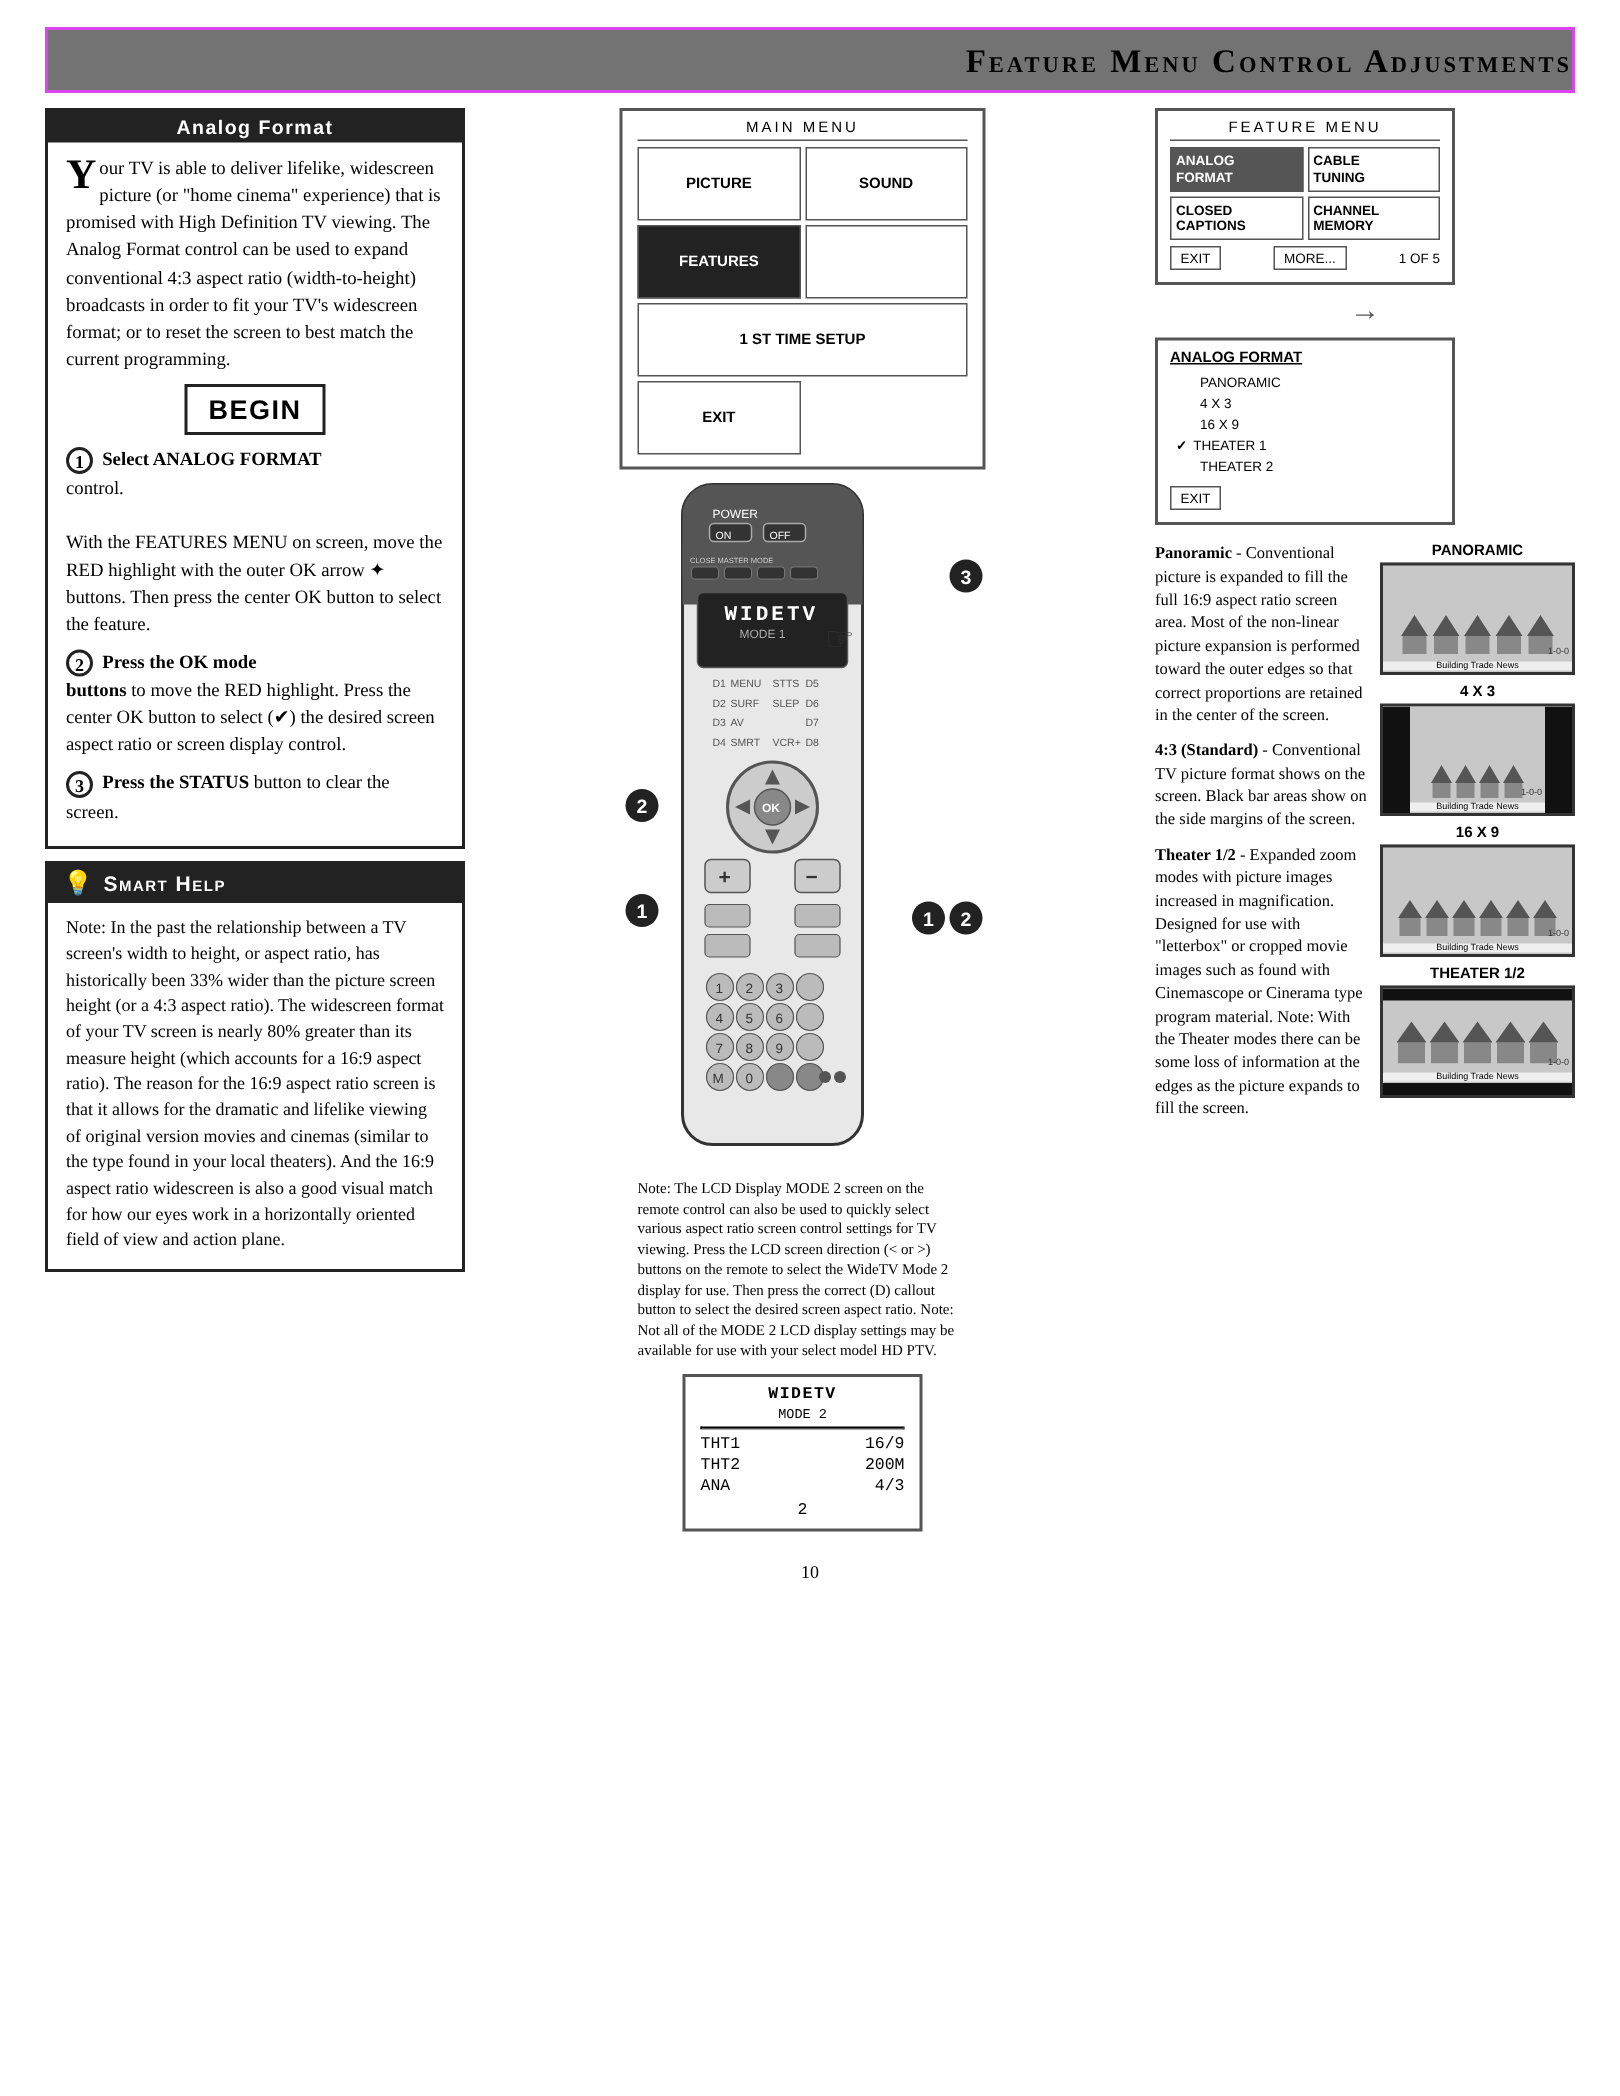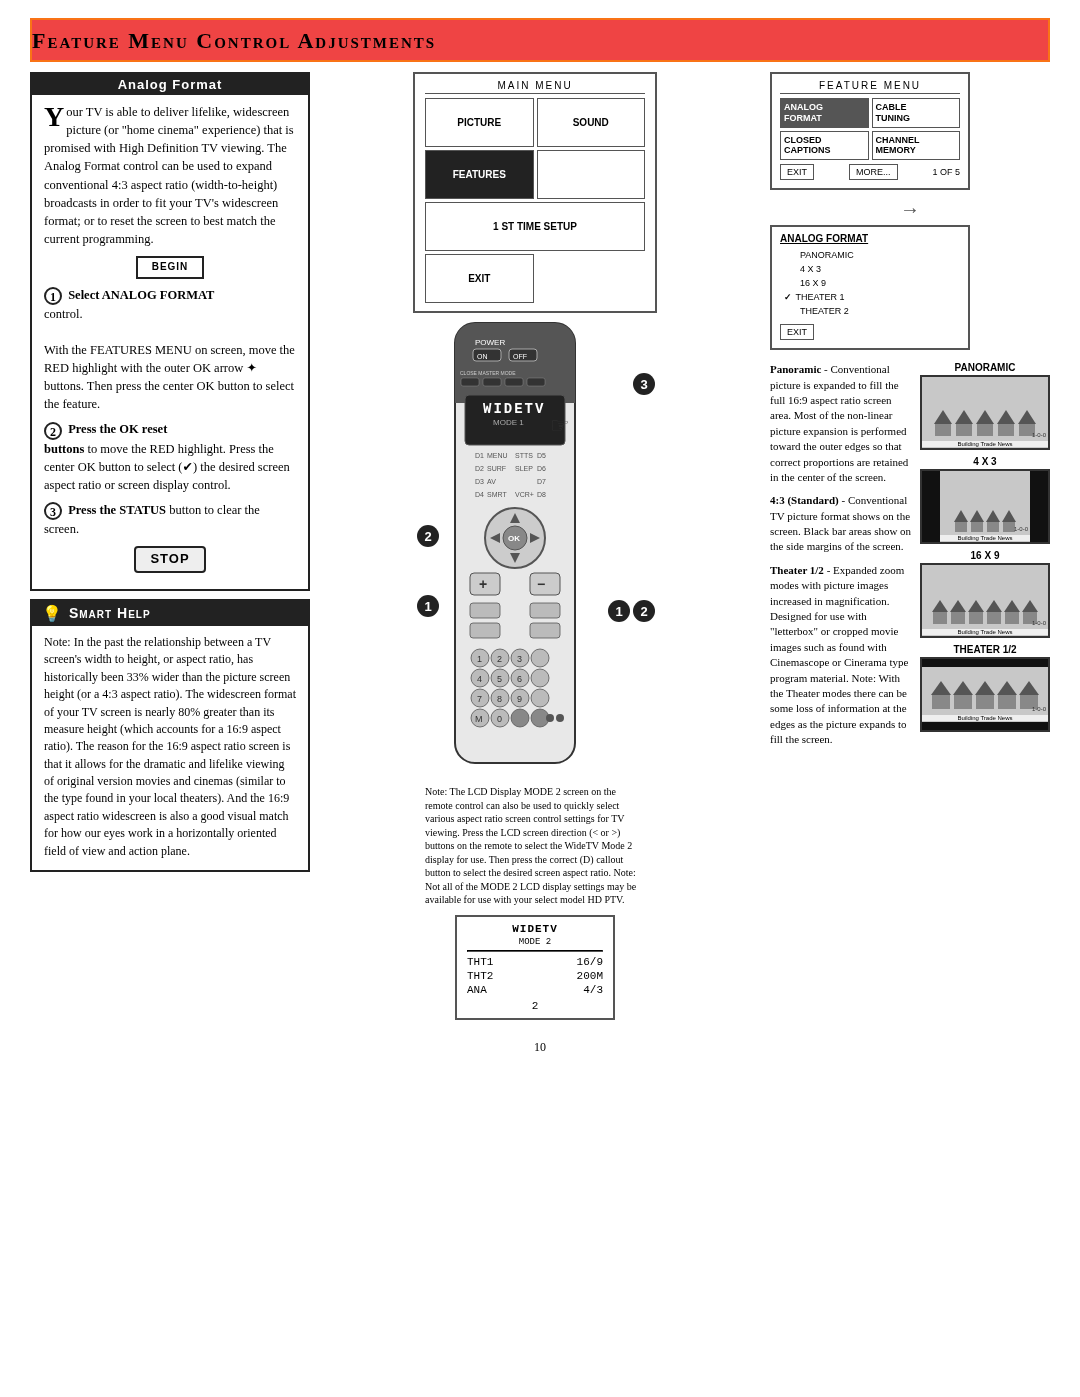--- a/index.html
+++ b/index.html
@@ -7,23 +7,23 @@
       font-family: 'Times New Roman', Times, serif;
       background: #fff;
       width: 1080px;
       min-height: 1397px;
       position: relative;
       overflow-x: hidden;
     }
 
     
     .page-title-bar {
-      background: #ef4444;
-      border: 2px solid #f97316;
-      text-align: left;
+      background: #737373;
+      border: 2px solid #d946ef;
+      text-align: right;
       padding: 8px 0 6px;
       margin: 18px 30px 0;
     }
     .page-title-bar h1 {
       font-family: 'Times New Roman', Times, serif;
       font-size: 22px;
       font-weight: bold;
       letter-spacing: 2px;
       text-transform: none;
     }
@@ -73,21 +73,21 @@
       line-height: 1;
     }
     .begin-btn {
       display: flex;
       justify-content: center;
       margin: 8px 0 6px;
     }
     .begin-label {
       border: 2px solid #222;
       padding: 2px 14px;
-      font-size: 10px;
+      font-size: 18px;
       font-weight: bold;
       font-family: Arial, sans-serif;
       letter-spacing: 1px;
     }
 
     
     .step {
       margin: 7px 0 4px;
       font-size: 12.5px;
       line-height: 1.45;
@@ -402,32 +402,29 @@
           </div>
 
           <div class="step">
             <span class="step-num">1</span>
             <span class="step-title">Select ANALOG FORMAT</span><br>
             <span>control.<br><br>With the FEATURES MENU on screen, move the RED highlight with the outer OK arrow ✦ buttons. Then press the center OK button to select the feature.</span>
           </div>
 
           <div class="step">
             <span class="step-num">2</span>
-            <span class="step-title">Press the OK reset</span><br>
+            <span class="step-title">Press the OK mode</span><br>
             <span><strong>buttons</strong> to move the RED highlight. Press the center OK button to select (✔) the desired screen aspect ratio or screen display control.</span>
           </div>
 
           <div class="step">
             <span class="step-num">3</span>
             <span class="step-title">Press the <strong>STATUS</strong></span><span> button to clear the screen.</span>
           </div>
 
-          <div class="stop-btn">
-            <span class="stop-label">STOP</span>
-          </div>
         </div>
       </div>
 
       <div class="smart-help-box">
         <div class="smart-help-title">
           <span class="lightbulb-icon">💡</span>
           <span style="font-variant: small-caps;">Smart Help</span>
         </div>
         <div class="smart-help-body">Note: In the past the relationship between a TV screen's width to height, or aspect ratio, has historically been 33% wider than the picture screen height (or a 4:3 aspect ratio). The widescreen format of your TV screen is nearly 80% greater than its measure height (which accounts for a 16:9 aspect ratio). The reason for the 16:9 aspect ratio screen is that it allows for the dramatic and lifelike viewing of original version movies and cinemas (similar to the type found in your local theaters). And the 16:9 aspect ratio widescreen is also a good visual match for how our eyes work in a horizontally oriented field of view and action plane.</div>
       </div>

